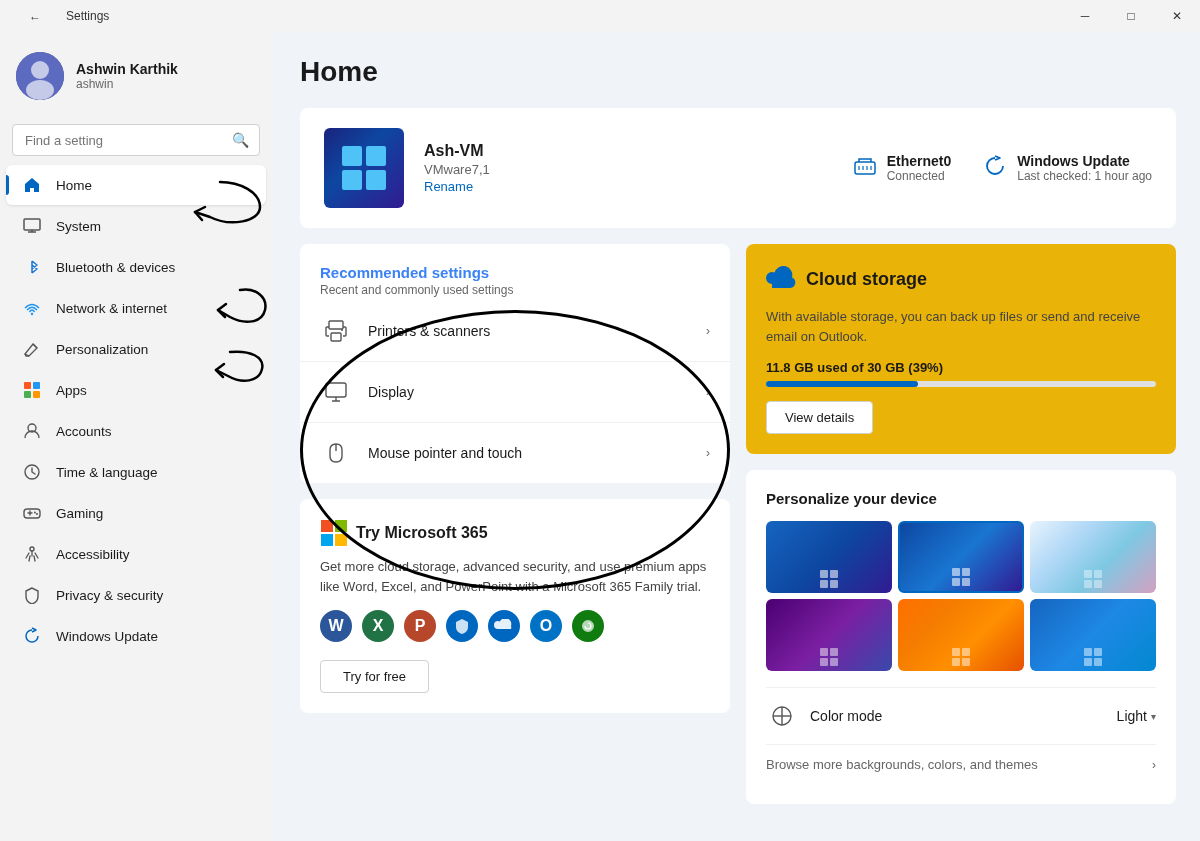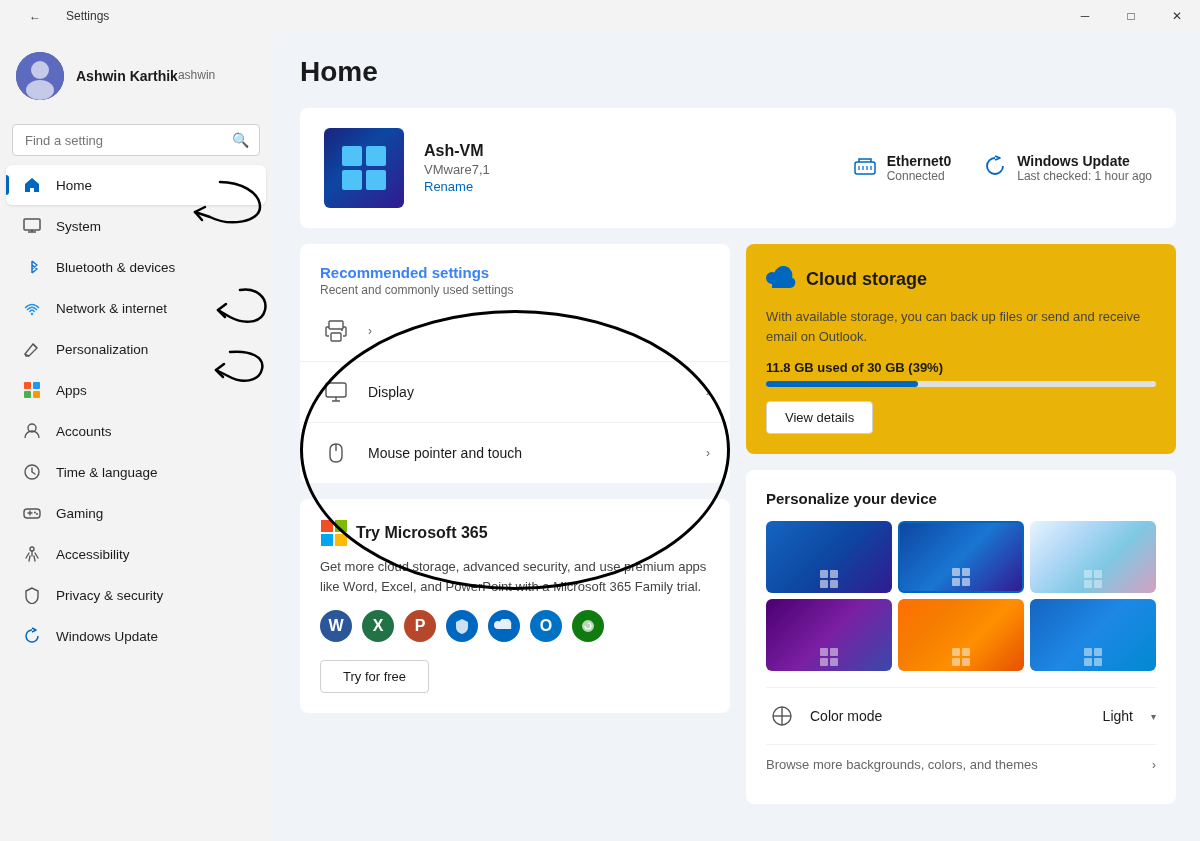--- a/index.html
+++ b/index.html
@@ -88,21 +88,21 @@
       border-radius: 50%;
       background: linear-gradient(135deg, #667eea 0%, #764ba2 100%);
       display: flex;
       align-items: center;
       justify-content: center;
       font-size: 18px;
       color: white;
     }
     .profile-info {
       display: flex;
-      flex-direction: row;
+      flex-direction: column;
     }
     .profile-name {
       font-size: 14px;
       font-weight: 600;
       color: #1a1a1a;
     }
     .profile-username {
       font-size: 12px;
       color: #666;
     }
@@ -481,21 +481,21 @@
       color: #555;
     }
     .color-mode-label {
       flex: 1;
       font-size: 14px;
       color: #1a1a1a;
     }
     .color-mode-select {
       display: flex;
       align-items: center;
-      gap: 18px;
+      gap: 4px;
       font-size: 14px;
       color: #1a1a1a;
       cursor: pointer;
     }
     .chevron-down {
       font-size: 10px;
       color: #666;
     }
 
     
@@ -757,20 +757,21 @@
 
           <div class="rec-item">
             <div class="rec-item-icon">
               <svg width="24" height="24" viewBox="0 0 24 24" fill="none">
                 <rect x="5" y="2" width="14" height="8" rx="1" stroke="#555" stroke-width="1.4" fill="none"></rect>
                 <rect x="7" y="14" width="10" height="8" rx="1" stroke="#555" stroke-width="1.4" fill="none"></rect>
                 <path d="M5 8H3a1 1 0 0 0-1 1v7a1 1 0 0 0 1 1h2M19 8h2a1 1 0 0 1 1 1v7a1 1 0 0 1-1 1h-2" stroke="#555" stroke-width="1.4" fill="none"></path>
                 <circle cx="18" cy="11" r="1" fill="#555"></circle>
               </svg>
             </div>
+            <span class="rec-item-label">Printers &amp; scanners</span>
             <span class="rec-item-chevron">›</span>
           </div>
 
           <div class="rec-item">
             <div class="rec-item-icon">
               <svg width="24" height="24" viewBox="0 0 24 24" fill="none">
                 <rect x="2" y="3" width="20" height="14" rx="2" stroke="#555" stroke-width="1.4" fill="none"></rect>
                 <path d="M8 21h8M12 17v4" stroke="#555" stroke-width="1.4"></path>
               </svg>
             </div>

